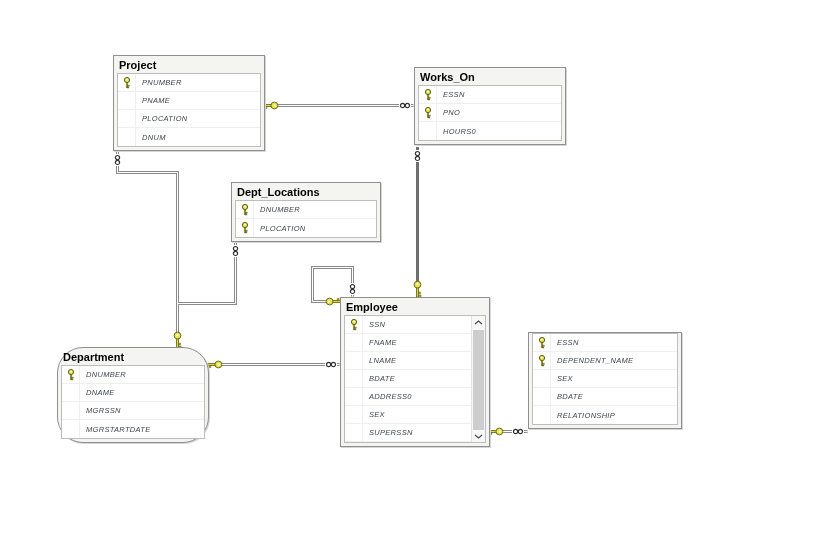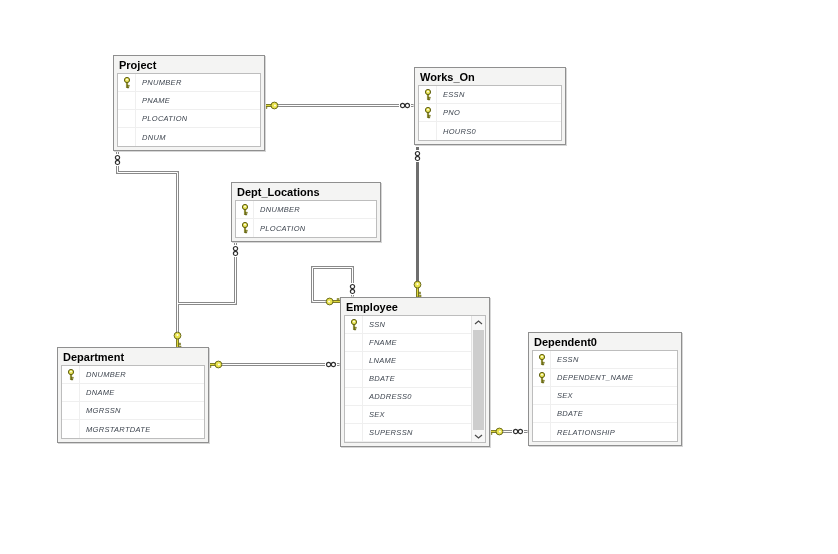--- a/index.html
+++ b/index.html
@@ -263,21 +263,21 @@
         <div class="sthumb"></div>
         <div class="sarrow down">
             <svg width="9" height="5">
               <polyline points="1,1 4.5,4 8,1" stroke="#4a4a4a" stroke-width="1.2" fill="none"></polyline>
             </svg>
           </div>
       </div>
     </div>
   </div>
 
-  <div class="dbtable" style="left:57px; top:347px; width:152px;">
+  <div class="dbtable" style="left:57px; top:347px; width:152px;border-radius:26px;">
     <div class="ttitle">Department</div>
     <div class="tbody">
       <div class="trow">
         <span class="keycell">
             <svg width="8" height="12" viewBox="0 0 8 12">
               <circle cx="4" cy="3" r="2.6" fill="#e6e14e" stroke="#5f5f12"></circle>
               <circle cx="4" cy="2.6" r="0.9" fill="#fff"></circle>
               <rect x="3.3" y="5.4" width="1.4" height="5.2" fill="#e6e14e" stroke="#5f5f12" stroke-width="0.7"></rect>
               <rect x="4.6" y="8.2" width="1.6" height="1" fill="#e6e14e" stroke="#5f5f12" stroke-width="0.6"></rect>
               <rect x="4.6" y="10" width="1.2" height="0.9" fill="#e6e14e" stroke="#5f5f12" stroke-width="0.6"></rect>
@@ -294,21 +294,20 @@
           <span class="cname">MGRSSN</span>
         </div>
       <div class="trow">
           <span class="keycell"></span>
           <span class="cname">MGRSTARTDATE</span>
         </div>
     </div>
   </div>
 
   <div class="dbtable" style="left:528px; top:332px; width:154px;">
-    <div class="ttitle">Dependent0</div>
     <div class="tbody">
       <div class="trow">
         <span class="keycell">
             <svg width="8" height="12" viewBox="0 0 8 12">
               <circle cx="4" cy="3" r="2.6" fill="#e6e14e" stroke="#5f5f12"></circle>
               <circle cx="4" cy="2.6" r="0.9" fill="#fff"></circle>
               <rect x="3.3" y="5.4" width="1.4" height="5.2" fill="#e6e14e" stroke="#5f5f12" stroke-width="0.7"></rect>
               <rect x="4.6" y="8.2" width="1.6" height="1" fill="#e6e14e" stroke="#5f5f12" stroke-width="0.6"></rect>
               <rect x="4.6" y="10" width="1.2" height="0.9" fill="#e6e14e" stroke="#5f5f12" stroke-width="0.6"></rect>
             </svg>

